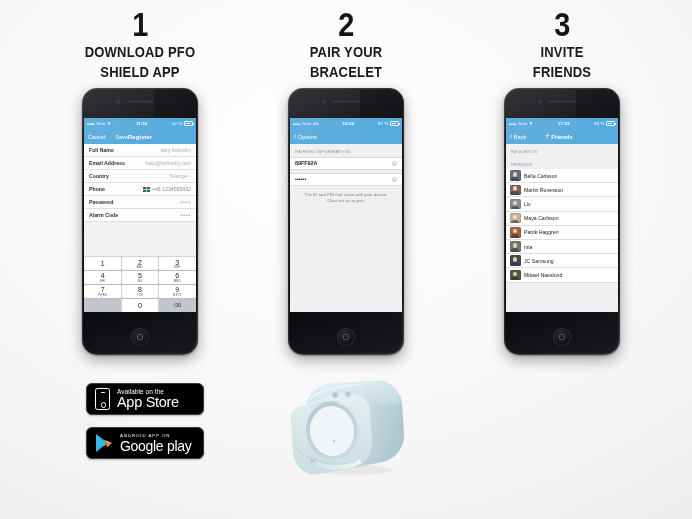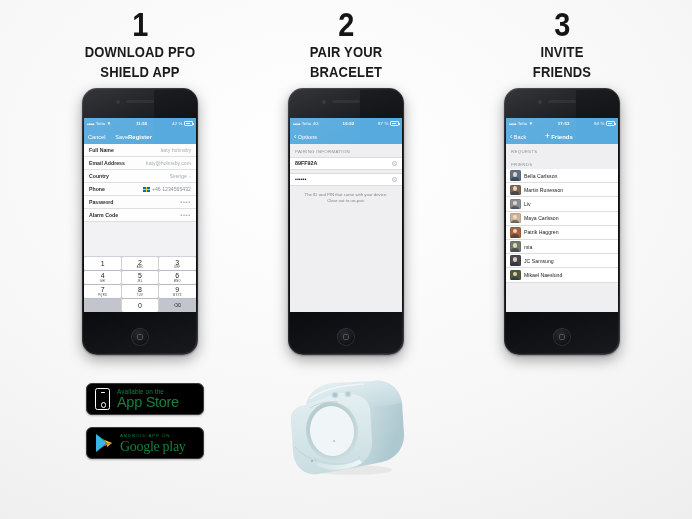--- a/index.html
+++ b/index.html
@@ -355,25 +355,25 @@
     border-radius: 6px;
     background: #000000;
     display: flex;
     align-items: center;
     padding: 0 8px;
     gap: 7px;
     box-shadow: 0 1px 2px rgba(0,0,0,0.25);
     border: 0.8px solid #3a3a3a;
   }
   .badge + .badge { margin-top: 12px; }
-  .badge-txt { display: flex; flex-direction: column; justify-content: center; color: #15803d; }
+  .badge-txt { display: flex; flex-direction: column; justify-content: center; color: #ffffff; }
   .badge-small { font-size: 6.4px; line-height: 7.5px; letter-spacing: 0.1px; }
   .badge-small.tiny { font-size: 4.4px; letter-spacing: 0.9px; }
   .badge-big { font-size: 14.5px; line-height: 15.5px; letter-spacing: -0.3px; }
-  .badge-big.serif { font-family: Liberation Serif, serif; font-size: 14px; }
+  .badge-big.serif { font-family: Liberation Sans, sans-serif; font-size: 14px; }
 
   .apple-ico {
     width: 15px; height: 22px;
     border: 1.4px solid #fff;
     border-radius: 2.5px;
     position: relative;
     flex: 0 0 auto;
   }
   .apple-ico::before {
     content:""; position:absolute; left: 50%; top: 2.5px;

